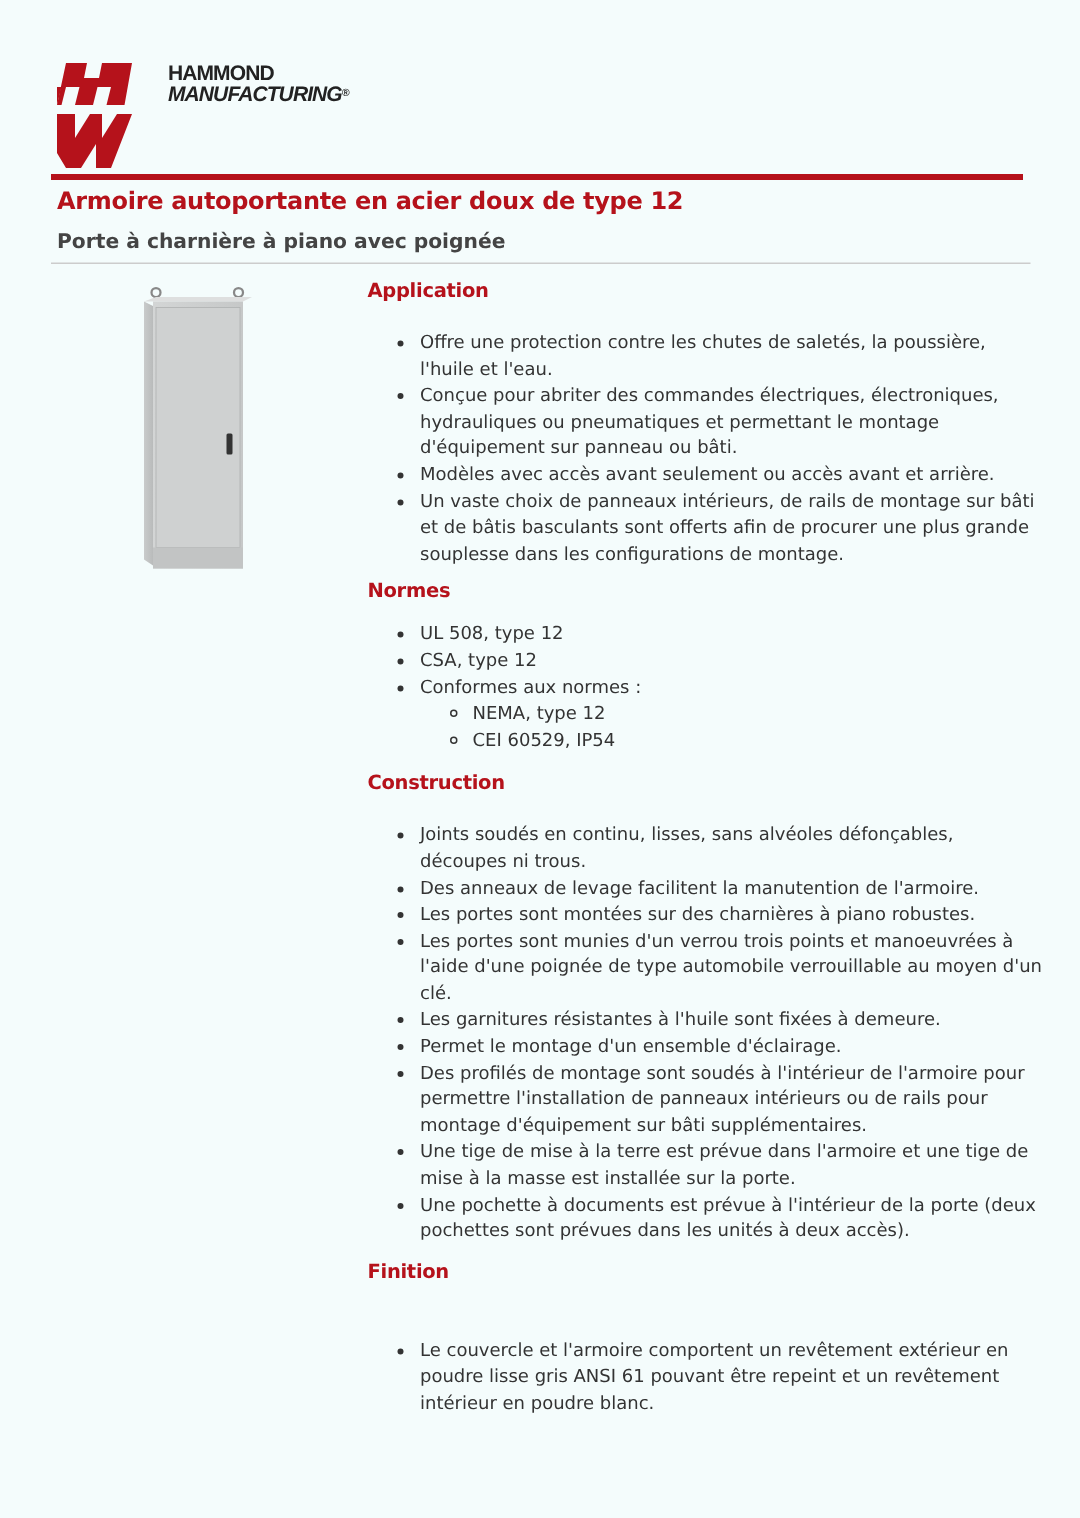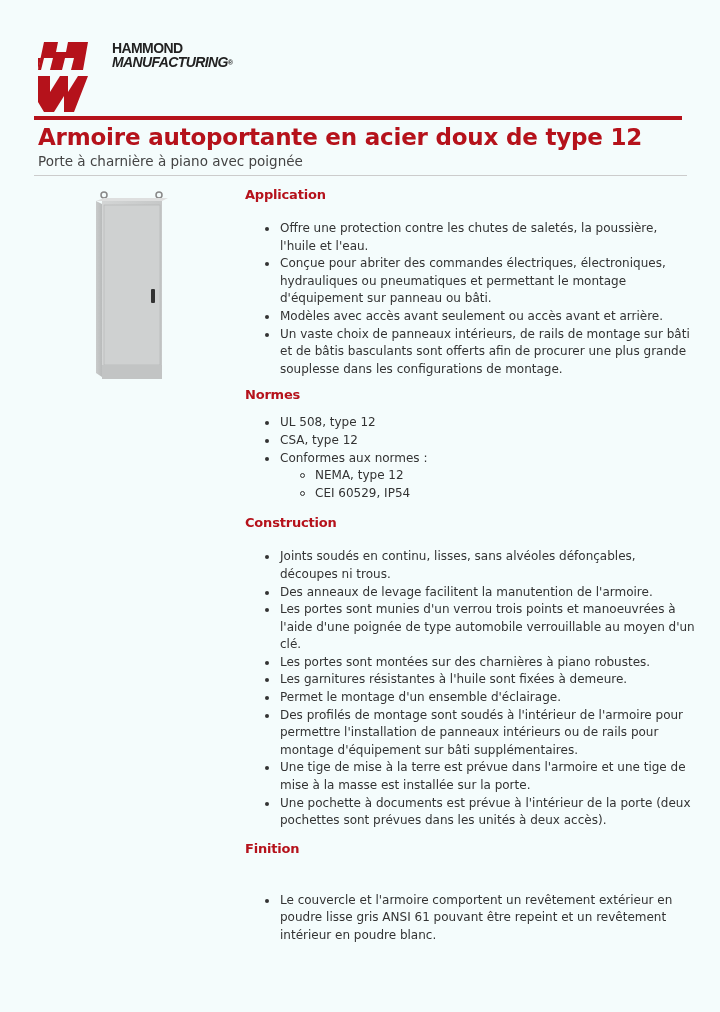--- a/index.html
+++ b/index.html
@@ -11,22 +11,22 @@
     position: relative;
   }
   .logo { position: absolute; left: 38px; top: 42px; width: 50px; height: 70px; }
   .brand { position: absolute; left: 96px; top: 41px; line-height: 14px;
     font-family: "Liberation Sans", sans-serif; font-weight: bold; color: #222;
     letter-spacing: -0.6px; margin-left: 16px; }
   .brand .l1 { font-size: 14px; display:block; }
   .brand .l2 { font-size: 14px; display:block; font-style: italic; }
   .brand .reg { font-size: 7px; vertical-align: middle; }
   .redrule { position: absolute; left: 34px; top: 116px; width: 648px; height: 4px; background: #b5121b; }
-  .title { position: absolute; left: 38px; top: 124px; margin: 0; font-size: 23px; font-weight: bold; color: #b5121b; white-space: nowrap; letter-spacing: -0.2px; }
-  .subtitle { position: absolute; left: 38px; top: 153px; margin:0; font-size: 13.5px; font-weight: normal; color: #444; white-space: nowrap; }
+  .title { position: absolute; left: 38px; top: 124px; margin: 0; font-size: 16px; font-weight: bold; color: #b5121b; white-space: nowrap; letter-spacing: -0.2px; }
+  .subtitle { position: absolute; left: 38px; top: 153px; margin:0; font-size: 13.5px; font-weight: bold; color: #444; white-space: nowrap; }
   .greyrule { position: absolute; left: 34px; top: 175px; width: 653px; height: 1px; background: #ccc; }
   .product { position: absolute; left: 94px; top: 189px; width: 96px; height: 192px; }
   .content { position: absolute; left: 245px; top: 184px; width: 450px; }
   .content h2 { margin: 0; font-size: 13px; font-weight: bold; color: #b5121b; height: 22px; line-height: 22px; letter-spacing: -0.2px; }
   .content ul { margin: 0; padding: 0; list-style: none; }
   .content li { position: relative; padding-left: 35px; font-size: 12px; line-height: 17.6px; color: #333; }
   .content li::before { content: ""; position: absolute; left: 20px; top: 7px; width: 4px; height: 4px; border-radius: 50%; background: #333; }
   .content li.sub { padding-left: 70px; }
   .content li.sub::before { left: 55px; top: 6px; width: 3px; height: 3px; border: 1px solid #333; background: transparent; }
 </style>
@@ -95,22 +95,22 @@
     <li>CSA, type 12</li>
     <li>Conformes aux normes :</li>
     <li class="sub">NEMA, type 12</li>
     <li class="sub">CEI 60529, IP54</li>
   </ul>
 
   <h2 style="margin-top:10px;">Construction</h2>
   <ul style="margin-top:14px;">
     <li>Joints soudés en continu, lisses, sans alvéoles défonçables, découpes ni trous.</li>
     <li>Des anneaux de levage facilitent la manutention de l'armoire.</li>
+    <li>Les portes sont montées sur des charnières à piano robustes.</li>
     <li>Les portes sont munies d'un verrou trois points et manoeuvrées à l'aide d'une poignée de type automobile verrouillable au moyen d'un clé.</li>
-    <li>Les portes sont montées sur des charnières à piano robustes.</li>
     <li>Les garnitures résistantes à l'huile sont fixées à demeure.</li>
     <li>Permet le montage d'un ensemble d'éclairage.</li>
     <li>Des profilés de montage sont soudés à l'intérieur de l'armoire pour permettre l'installation de panneaux intérieurs ou de rails pour montage d'équipement sur bâti supplémentaires.</li>
     <li>Une tige de mise à la terre est prévue dans l'armoire et une tige de mise à la masse est installée sur la porte.</li>
     <li>Une pochette à documents est prévue à l'intérieur de la porte (deux pochettes sont prévues dans les unités à deux accès).</li>
   </ul>
 
   <h2 style="margin-top:8px;">Finition</h2>
   <ul style="margin-top:32px;">
     <li>Le couvercle et l'armoire comportent un revêtement extérieur en poudre lisse gris ANSI 61 pouvant être repeint et un revêtement intérieur en poudre blanc.</li>

